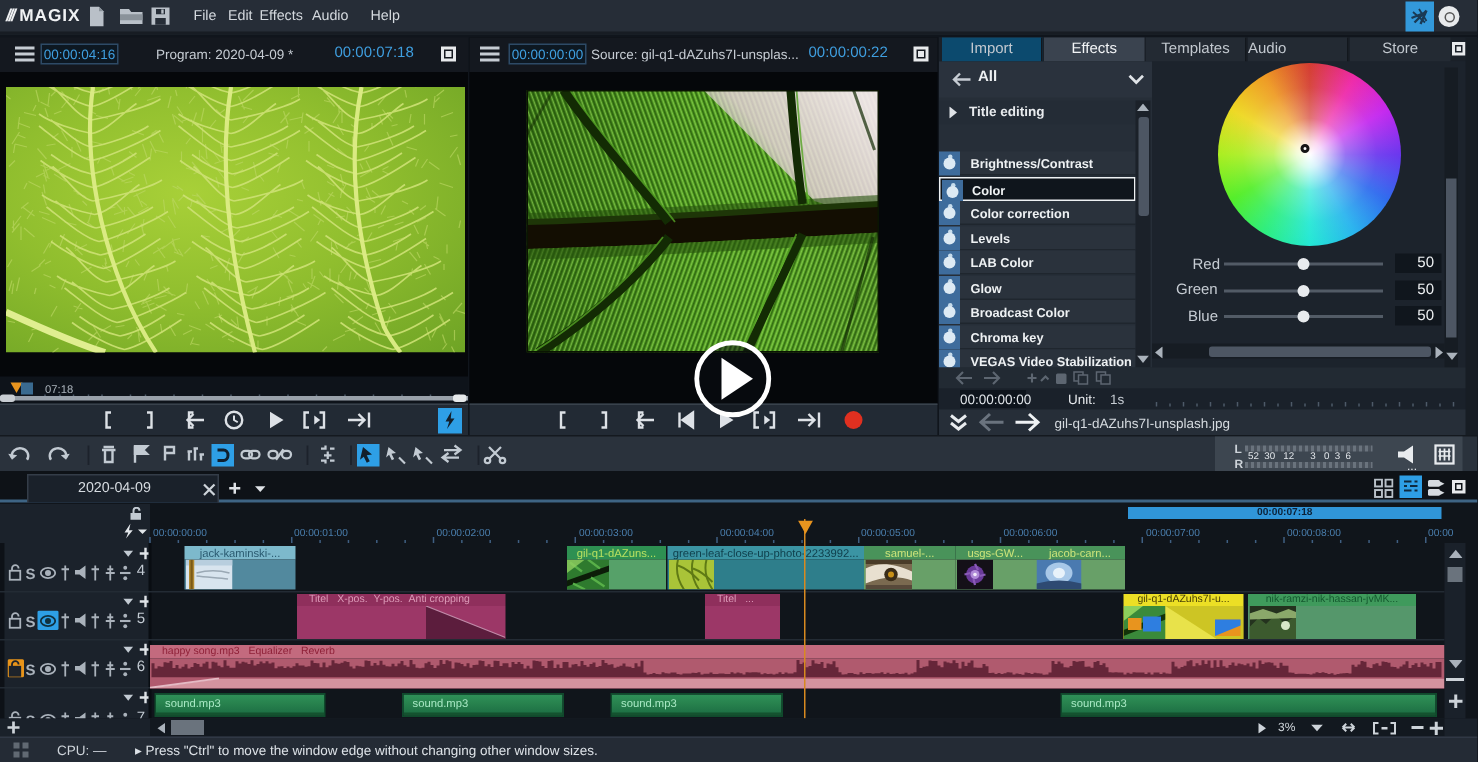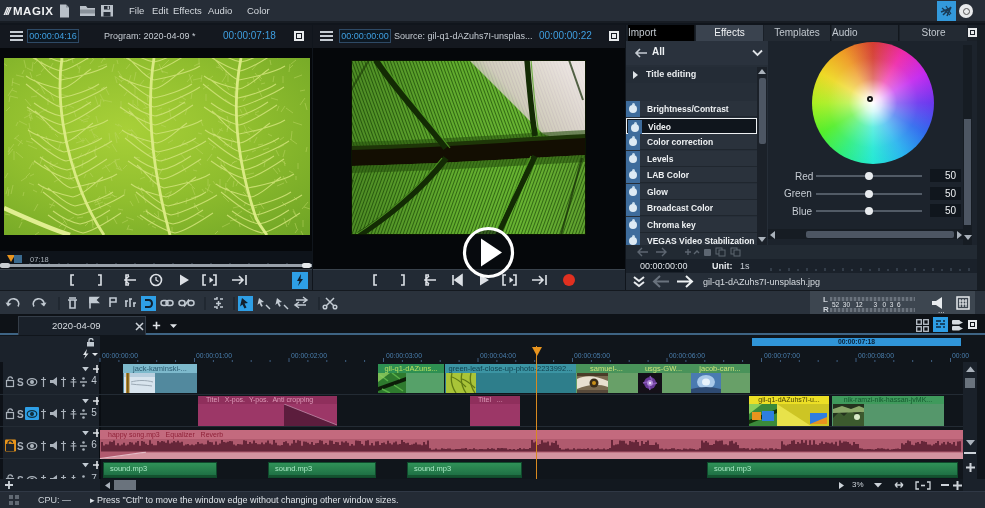--- a/index.html
+++ b/index.html
@@ -27,21 +27,21 @@
       <path d="M42 1h12v11.5H42z"></path>
         <rect x="45" y="2" width="6" height="3.5" fill="#262d37"></rect>
         <rect x="44.5" y="8" width="7" height="4.5" fill="#262d37"></rect>
         <rect x="48.5" y="2.3" width="1.6" height="2.8" fill="#b9c0c8"></rect>
     </g>
   </svg>
   <div class="ab" style="left:129px;top:5px;font-size:9.5px;color:#d4d9de">File</div>
   <div class="ab" style="left:152px;top:5px;font-size:9.5px;color:#d4d9de">Edit</div>
   <div class="ab" style="left:173px;top:5px;font-size:9.5px;color:#d4d9de">Effects</div>
   <div class="ab" style="left:208px;top:5px;font-size:9.5px;color:#d4d9de">Audio</div>
-  <div class="ab" style="left:247px;top:5px;font-size:9.5px;color:#d4d9de">Color</div>
+  <div class="ab" style="left:247px;top:5px;font-size:9.5px;color:#d4d9de">Help</div>
   <div class="ab" style="left:937px;top:1px;width:19px;height:20px;background:#3399db"></div>
   <svg class="ab" style="left:939px;top:3px" width="15" height="15" viewBox="0 0 15 15">
       <g stroke="#1a3a55" stroke-width="1.6">
         <path d="M2 9l10-4M4 12l8-8M8 13l4-9"></path>
         <path d="M3 5l8 7M7 3l5 8" stroke-width="1.2"></path>
       </g>
     </svg>
   <div class="ab" style="left:959px;top:4px;width:14px;height:14px;border-radius:50%;background:#e8eaec"></div>
   <div class="ab" style="left:962.5px;top:7.5px;width:7px;height:7px;border-radius:50%;border:1.5px solid #555;background:#e8eaec"></div>
 </div>
@@ -203,21 +203,21 @@
       <path d="M146.5 5 l4 3 -4 3z" fill="#dde1e6"></path>
       <circle cx="206" cy="8" r="6" fill="#e03020"></circle>
     </svg>
   </div>
 </div>
 
 <div class="ab" id="fxpanel" style="left:626px;top:25px;width:359px;height:265px;background:#1d242d">
   <div class="ab" style="left:351px;top:0;width:8px;height:265px;background:#171d24;z-index:5"></div>
 
   <div class="ab" style="left:0;top:0;width:359px;height:16px;background:#1a2028;font-size:10px;color:#c2c8cf">
-    <div class="ab" style="left:2px;top:0;width:67px;height:16px;line-height:15px;background:#000000;border-right:1px solid #12171d">Import</div>
+    <div class="ab" style="left:2px;top:0;width:67px;height:16px;text-align:center;line-height:15px;background:#0c4a6e;border-right:1px solid #12171d">Import</div>
     <div class="ab" style="left:70px;top:0;width:67px;height:16px;text-align:center;line-height:15px;background:#3a434f;color:#f2f4f6">Effects</div>
     <div class="ab" style="left:138px;top:0;width:67px;height:16px;text-align:center;line-height:15px;background:#232a33;border-right:1px solid #12171d">Templates</div>
     <div class="ab" style="left:206px;top:0;width:67px;height:16px;text-align:left;line-height:15px;background:#232a33;border-right:1px solid #12171d">Audio</div>
     <div class="ab" style="left:274px;top:0;width:67px;height:16px;text-align:center;line-height:15px;background:#232a33">Store</div>
     <div class="ab" style="left:342px;top:3px;width:9px;height:9px;border:2px solid #e8eaec;background:#1a2028">
         <div style="width:3px;height:3px;background:#e8eaec;margin:1px"></div>
       </div>
   </div>
 
   <div class="ab" style="left:0;top:16px;width:142px;height:204px;background:#262e38;overflow:hidden">
@@ -236,21 +236,21 @@
           <path d="M1 0l5 4-5 4z" fill="#dfe3e7"></path>
         </svg>
       <div class="ab" style="left:20px;top:2px;font-size:9px;font-weight:bold;color:#e8ebee">Title editing</div>
     </div>
     <div class="ab fxrow" style="top:60px">
         <div class="fxic">✺</div>
         <span>Brightness/Contrast</span>
       </div>
     <div class="ab fxrow" style="top:77px;background:#0f151c;border:1px solid #eef1f3;height:16px">
         <div class="fxic" style="left:1px;top:1px;height:14px">◍</div>
-        <span>Video</span>
+        <span>Color</span>
       </div>
     <div class="ab fxrow" style="top:93px">
         <div class="fxic">◕</div>
         <span>Color correction</span>
       </div>
     <div class="ab fxrow" style="top:110px">
         <div class="fxic">▥</div>
         <span>Levels</span>
       </div>
     <div class="ab fxrow" style="top:126px">
@@ -335,21 +335,21 @@
           <rect x="80" y="1" width="6" height="6" fill="none" stroke="#5d6671"></rect>
           <rect x="83" y="3" width="6" height="6" fill="#222a33" stroke="#5d6671"></rect>
           <rect x="95" y="1" width="6" height="6" fill="none" stroke="#5d6671"></rect>
           <rect x="98" y="3" width="6" height="6" fill="#222a33" stroke="#5d6671"></rect>
         </g>
     </svg>
   </div>
 
   <div class="ab" style="left:0;top:234px;width:359px;height:14px;background:#1a212a">
     <div class="ab" style="left:14px;top:1px;width:44px;height:12px;background:#0d141c;color:#dfe4e8;font-size:9px;text-align:center;line-height:12px">00:00:00:00</div>
-    <div class="ab" style="left:86px;top:2px;font-size:9px;font-weight:bold;color:#e8ebee">Unit:</div>
+    <div class="ab" style="left:86px;top:2px;font-size:9px;font-weight:normal;color:#e8ebee">Unit:</div>
     <div class="ab" style="left:114px;top:2px;font-size:9px;color:#c6ccd3">1s</div>
     <svg class="ab" style="left:140px;top:0" width="219" height="14" viewBox="0 0 219 14">
         <g stroke="#4d5a68" stroke-width="1">
           <path d="M5 9v3M14 10v2M23 9v3M32 10v2M41 9v3M50 10v2M59 9v3M68 10v2M77 9v3M86 10v2M95 9v3M104 10v2M113 9v3M122 10v2M131 9v3M140 10v2M149 9v3M158 10v2M167 9v3M176 10v2M185 9v3M194 10v2M203 9v3M212 10v2"></path>
         </g>
       </svg>
   </div>
 
   <div class="ab" style="left:0;top:248px;width:359px;height:17px;background:#262e38">
     <svg class="ab" style="left:6px;top:3px" width="14" height="12" viewBox="0 0 14 12">

